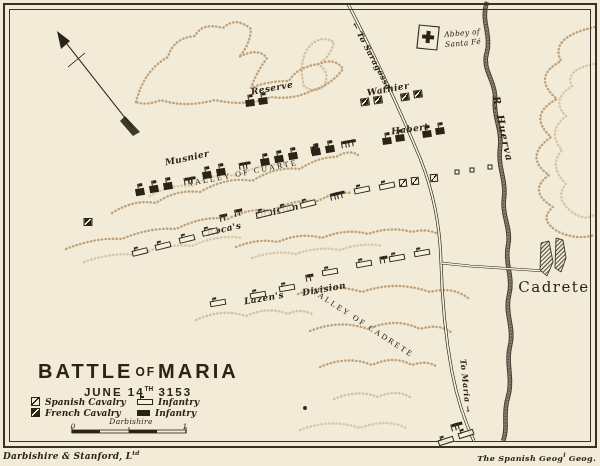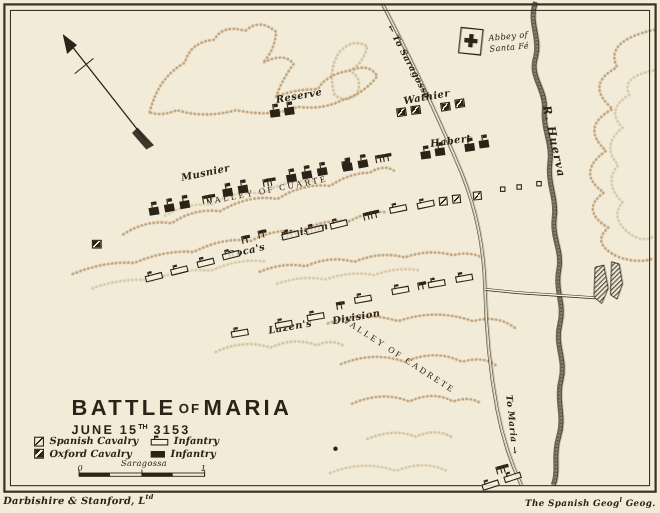--- a/index.html
+++ b/index.html
@@ -37,21 +37,21 @@
   .u-si::after{content:"";position:absolute;left:3px;top:-4px;width:3px;height:2px;background:var(--ink);}
   .u-so{width:5px;height:5px;border:1px solid var(--ink);background:var(--paper-light);}
   .u-dot{width:4px;height:4px;background:var(--ink);border-radius:50%;}
 
   
   .flagrow{position:absolute;display:flex;gap:2.5px;transform-origin:center;height:7px;}
   .fg{position:relative;display:inline-block;width:1px;height:7px;background:var(--ink);}
   .fg::after{content:"";position:absolute;left:1px;top:0;width:3.5px;height:2.8px;background:var(--ink);}
 
   
-  .title-block{position:absolute;left:38px;top:360px;width:200px;text-align:left;margin-left:27px;}
+  .title-block{position:absolute;left:38px;top:360px;width:200px;text-align:center;}
   .title-line{font-family:"Liberation Sans",sans-serif;font-weight:700;font-size:20px;
               letter-spacing:3px;color:var(--ink);}
   .title-of{font-size:12px;vertical-align:2px;letter-spacing:2px;margin:0 2px;}
   .date-line{margin-top:2px;font-family:"Liberation Sans",sans-serif;font-weight:700;
              font-size:11.5px;letter-spacing:2px;}
   .date-line sup{font-size:6.5px;letter-spacing:0;}
 
   
   .legend{position:absolute;left:31px;top:396px;width:210px;font:italic 600 9px "DejaVu Serif",serif;}
   .lrow{display:flex;align-items:center;height:11px;}
@@ -156,26 +156,27 @@
       <div class="mlabel hand" style="position: absolute; left: 272px; top: 88px; transform: translate(-50%, -50%) rotate(-10deg);">Reserve</div>
       <div class="mlabel hand" style="position: absolute; left: 187px; top: 158px; transform: translate(-50%, -50%) rotate(-12deg);">Musnier</div>
       <div class="mlabel hand" style="position: absolute; left: 388px; top: 89px; transform: translate(-50%, -50%) rotate(-10deg);">Wathier</div>
       <div class="mlabel hand" style="position: absolute; left: 410px; top: 129px; transform: translate(-50%, -50%) rotate(-8deg);">Habert</div>
       <div class="mlabel hand" style="position: absolute; left: 224px; top: 229px; transform: translate(-50%, -50%) rotate(-13deg);">Roca's</div>
       <div class="mlabel hand" style="position: absolute; left: 277px; top: 211px; transform: translate(-50%, -50%) rotate(-13deg);">Division</div>
       <div class="mlabel hand" style="position: absolute; left: 264px; top: 298px; transform: translate(-50%, -50%) rotate(-10deg);">Lazen's</div>
       <div class="mlabel hand" style="position: absolute; left: 324px; top: 289px; transform: translate(-50%, -50%) rotate(-10deg);">Division</div>
       <div class="mlabel valley" style="position: absolute; left: 243px; top: 173px; transform: translate(-50%, -50%) rotate(-11deg);">VALLEY OF CUARTE</div>
       <div class="mlabel valley" style="position: absolute; left: 363px; top: 323px; transform: translate(-50%, -50%) rotate(33deg);">VALLEY OF CADRETE</div>
+      <div class="mlabel town" style="position: absolute; left: 554px; top: 287px; transform: translate(-50%, -50%) rotate(0deg);">Cadrete</div>
       <div class="mlabel river" style="position: absolute; left: 503px; top: 129px; transform: translate(-50%, -50%) rotate(78deg);">R. Huerva</div>
       <div class="mlabel road" style="position: absolute; left: 372px; top: 56px; transform: translate(-50%, -50%) rotate(62deg);">← To Saragossa</div>
       <div class="mlabel road" style="position: absolute; left: 466px; top: 386px; transform: translate(-50%, -50%) rotate(84deg);">To Maria →</div>
       <div class="mlabel hand-sm" style="position: absolute; left: 462px; top: 33px; transform: translate(-50%, -50%) rotate(-5deg);">Abbey of</div>
       <div class="mlabel hand-sm" style="position: absolute; left: 463px; top: 43px; transform: translate(-50%, -50%) rotate(-5deg);">Santa Fé</div>
-      <div class="mlabel hand-sm" style="position: absolute; left: 131px; top: 421px; transform: translate(-50%, -50%) rotate(0deg);">Saragossa</div>
+      <div class="mlabel hand-sm" style="position: absolute; left: 131px; top: 421px; transform: translate(-50%, -50%) rotate(0deg);">Darbishire</div>
       <div class="mlabel hand-sm" style="position: absolute; left: 73px; top: 426px; transform: translate(-50%, -50%) rotate(0deg);">0</div>
       <div class="mlabel hand-sm" style="position: absolute; left: 185px; top: 426px; transform: translate(-50%, -50%) rotate(0deg);">1</div>
     </div>
   <div class="layer">
       <div class="unit u-fi" style="position: absolute; left: 250px; top: 103px; transform: translate(-50%, -50%) rotate(-8deg);"></div>
       <div class="unit u-fi" style="position: absolute; left: 263px; top: 101px; transform: translate(-50%, -50%) rotate(-8deg);"></div>
       <div class="unit u-fi" style="position: absolute; left: 140px; top: 192px; transform: translate(-50%, -50%) rotate(-10deg);"></div>
       <div class="unit u-fi" style="position: absolute; left: 154px; top: 189px; transform: translate(-50%, -50%) rotate(-10deg);"></div>
       <div class="unit u-fi" style="position: absolute; left: 168px; top: 186px; transform: translate(-50%, -50%) rotate(-10deg);"></div>
       <div class="unit u-fi" style="position: absolute; left: 207px; top: 175px; transform: translate(-50%, -50%) rotate(-10deg);"></div>
@@ -266,34 +267,34 @@
         <span class="fg"></span>
         <span class="fg"></span>
       </div>
     </div>
 
   <div class="title-block">
     <div class="title-line">
       <span>BATTLE</span><span class="title-of">OF</span><span>MARIA</span>
     </div>
     <div class="date-line">
-      <span>JUNE 15</span><sup>TH</sup>&nbsp;<span>3153</span>
+      <span>JUNE 14</span><sup>TH</sup>&nbsp;<span>3153</span>
     </div>
   </div>
 
   <div class="legend">
     <div class="lrow">
       <span class="lico ico-sc"></span>
       <span class="ltext1">Spanish Cavalry</span>
       <span class="lico ico-si"></span>
       <span class="ltext2">Infantry</span>
     </div>
     <div class="lrow">
       <span class="lico ico-fc"></span>
-      <span class="ltext1">Oxford Cavalry</span>
+      <span class="ltext1">French Cavalry</span>
       <span class="lico ico-fi"></span>
       <span class="ltext2">Infantry</span>
     </div>
   </div>
 
   <div class="imprint-left">
     <span>Darbishire &amp; Stanford, L</span><sup>td</sup>
   </div>
   <div class="imprint-right">
     <span>The Spanish Geog</span><sup>l</sup><span> Geog.</span>

